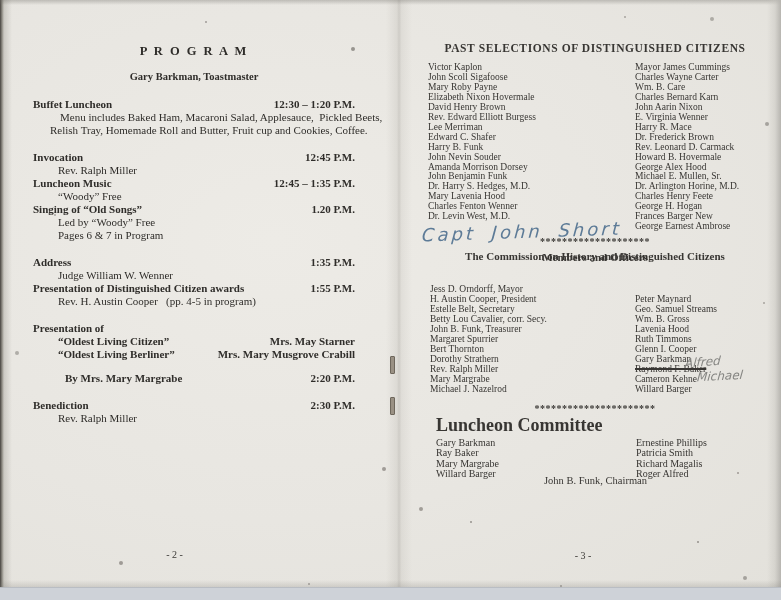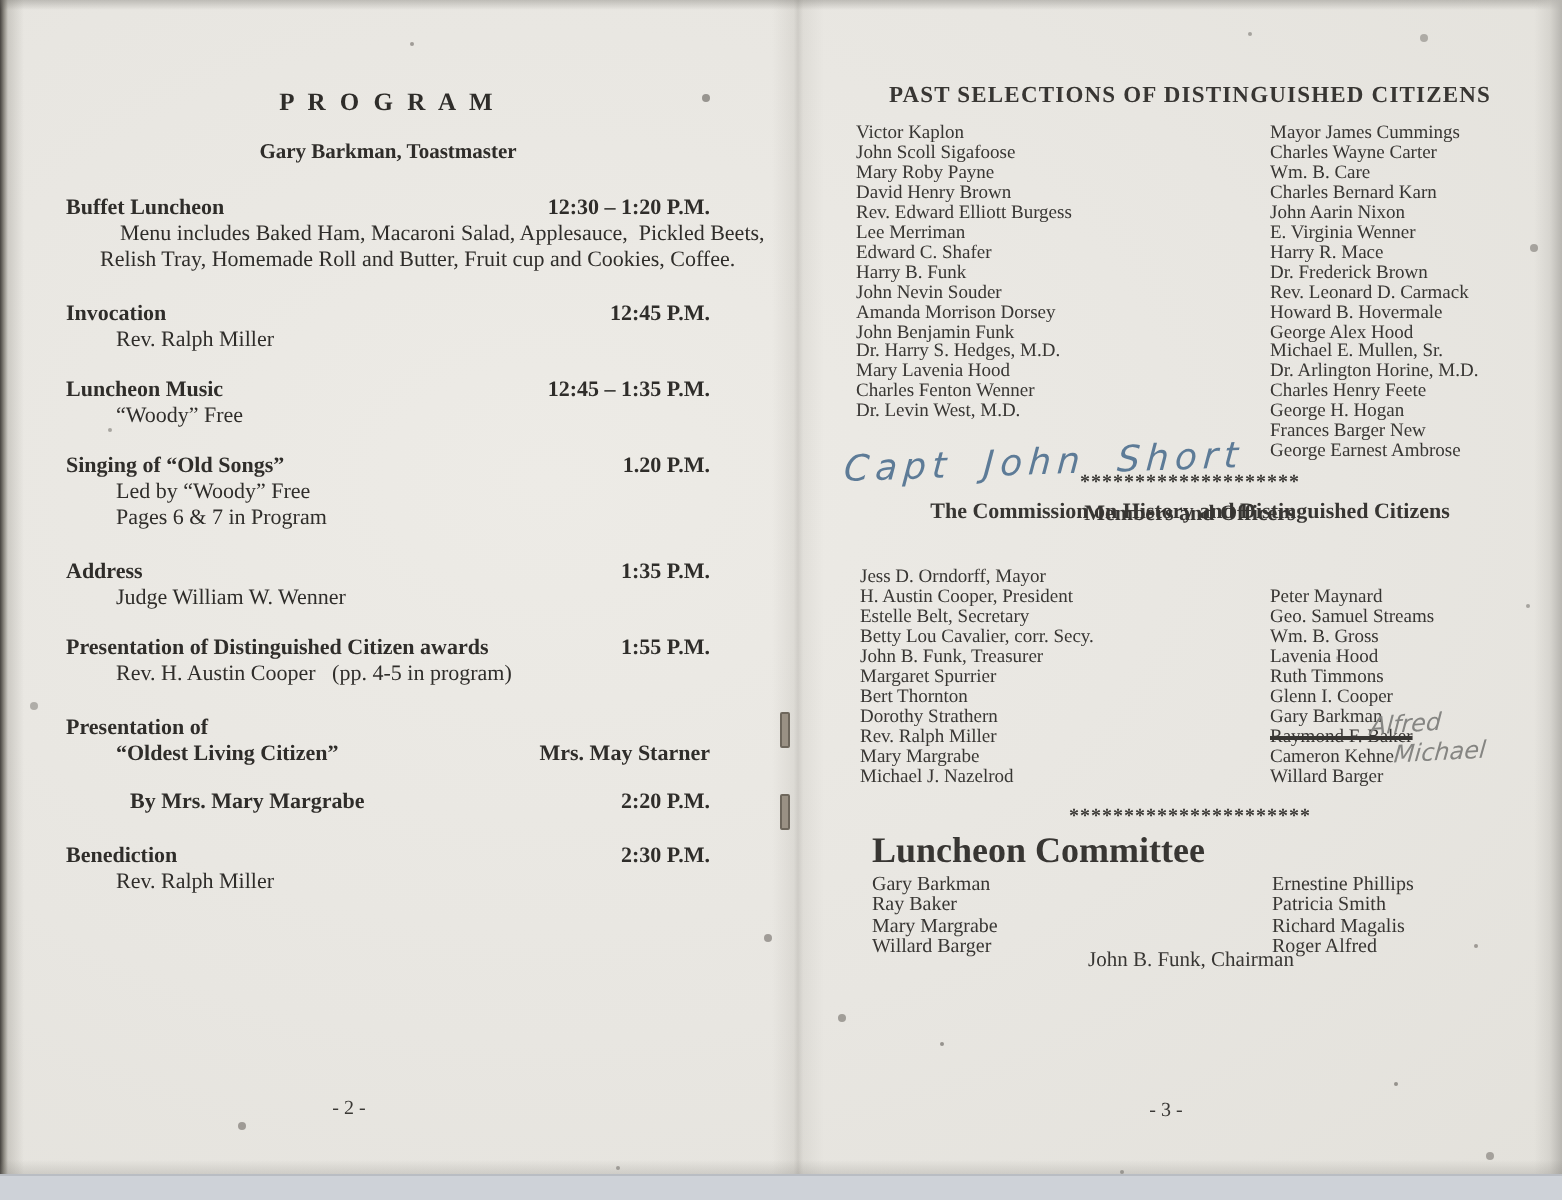--- a/index.html
+++ b/index.html
@@ -32,21 +32,21 @@
        120px 562px 0 1px rgba(70,65,60,.45), 697px 541px 0 0 rgba(70,65,60,.5),
        744px 577px 0 1px rgba(70,65,60,.4), 763px 302px 0 0 rgba(70,65,60,.4),
        737px 472px 0 0 rgba(70,65,60,.45), 560px 585px 0 0 rgba(70,65,60,.4),
        308px 583px 0 0 rgba(70,65,60,.4), 668px 328px 0 0 rgba(70,65,60,.3);}
 
   
   .page-left{position:absolute;left:6px;top:0;width:393px;height:588px;color:#2f2d2a;}
   .pl-content{position:absolute;left:27px;top:44px;width:322px;}
   .pl-title{text-align:center;font-weight:bold;font-size:12.5px;letter-spacing:2px;}
   .pl-toastmaster{text-align:center;font-weight:bold;font-size:10.5px;margin-top:12px;}
-  .sched{margin-top:12px;font-size:11px;line-height:13px;}
+  .sched{margin-top:0;font-size:11px;line-height:13px;}
   .sched.mt14{margin-top:14px;} .sched.mt16{margin-top:16px;} .sched.mt11{margin-top:11px;}
   .srow{display:flex;justify-content:space-between;font-weight:bold;white-space:nowrap;}
   .sub{padding-left:25px;white-space:pre;}
   .sub-a{padding-left:27px;} .sub-b{padding-left:17px;}
   .rec-row{display:flex;justify-content:space-between;font-weight:bold;white-space:nowrap;}
   .rec-row .it{padding-left:25px;}
   .by-row{display:flex;justify-content:space-between;font-weight:bold;white-space:nowrap;}
   .by-row .it{padding-left:32px;}
   .pg-num-left{position:absolute;left:0;right:56px;top:549px;text-align:center;font-size:10px;color:#3a3835;}
 
@@ -147,20 +147,24 @@
       </div>
 
       <div class="sched mt14">
         <div class="srow">
             <span>Presentation of</span>
           </div>
         <div class="rec-row">
           <span class="it">“Oldest Living Citizen”</span>
           <span>Mrs. May Starner</span>
         </div>
+        <div class="rec-row">
+          <span class="it">“Oldest Living Berliner”</span>
+          <span>Mrs. Mary Musgrove Crabill</span>
+        </div>
       </div>
 
       <div class="sched mt11">
         <div class="by-row">
           <span class="it">By Mrs. Mary Margrabe</span>
           <span>2:20 P.M.</span>
         </div>
       </div>
 
       <div class="sched mt14">
@@ -175,20 +179,21 @@
   </div>
 
   <div class="page-right">
 
     <div class="ps-title">PAST SELECTIONS OF DISTINGUISHED CITIZENS</div>
     <div class="ps-cols">
       <div class="ps-col-left">
           <div class="nline">Victor Kaplon</div>
           <div class="nline">John Scoll Sigafoose</div>
           <div class="nline">Mary Roby Payne</div>
+          <div class="nline">Elizabeth Nixon Hovermale</div>
           <div class="nline">David Henry Brown</div>
           <div class="nline">Rev. Edward Elliott Burgess</div>
           <div class="nline">Lee Merriman</div>
           <div class="nline">Edward C. Shafer</div>
           <div class="nline">Harry B. Funk</div>
           <div class="nline">John Nevin Souder</div>
           <div class="nline">Amanda Morrison Dorsey</div>
           <div class="nline">John Benjamin Funk</div>
           <div class="nline">Dr. Harry S. Hedges, M.D.</div>
           <div class="nline">Mary Lavenia Hood</div>

